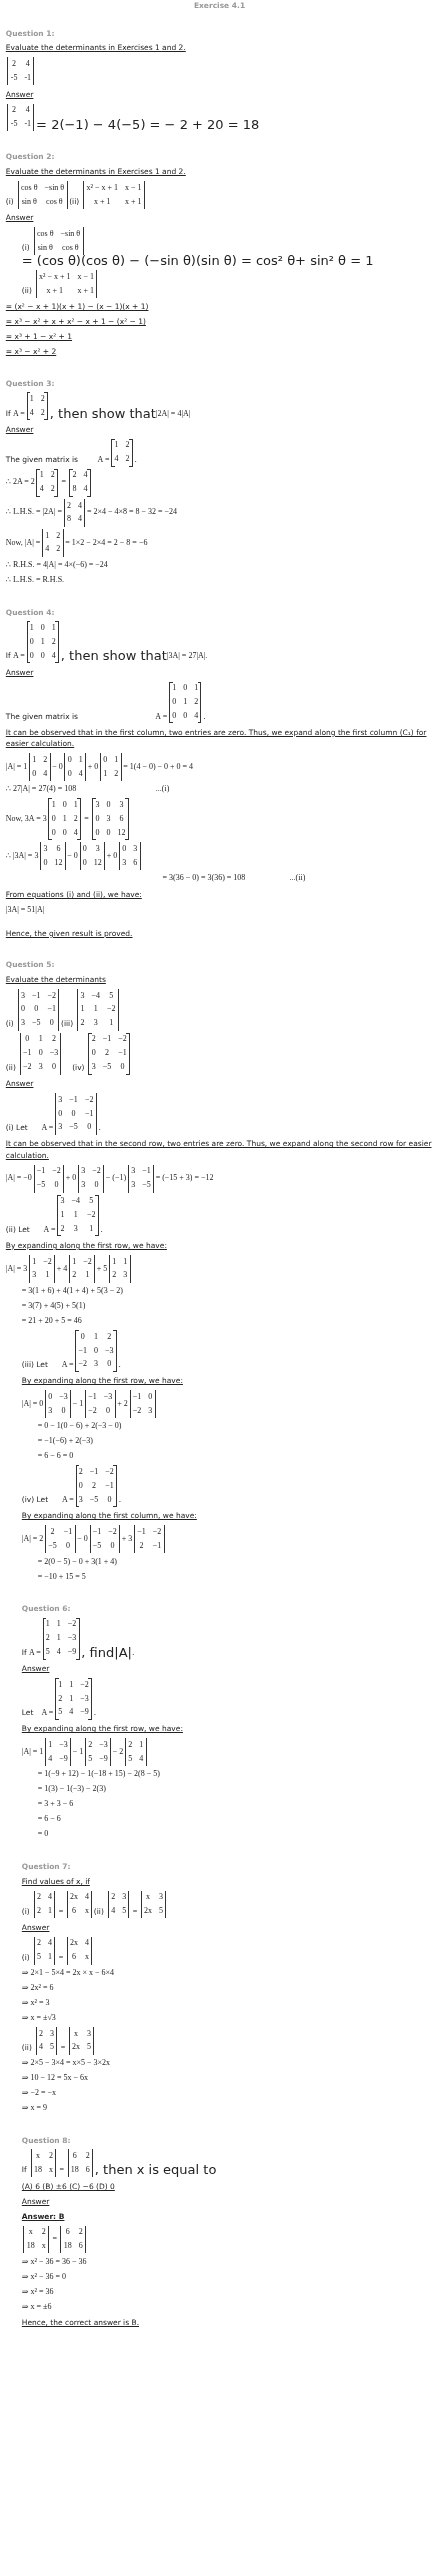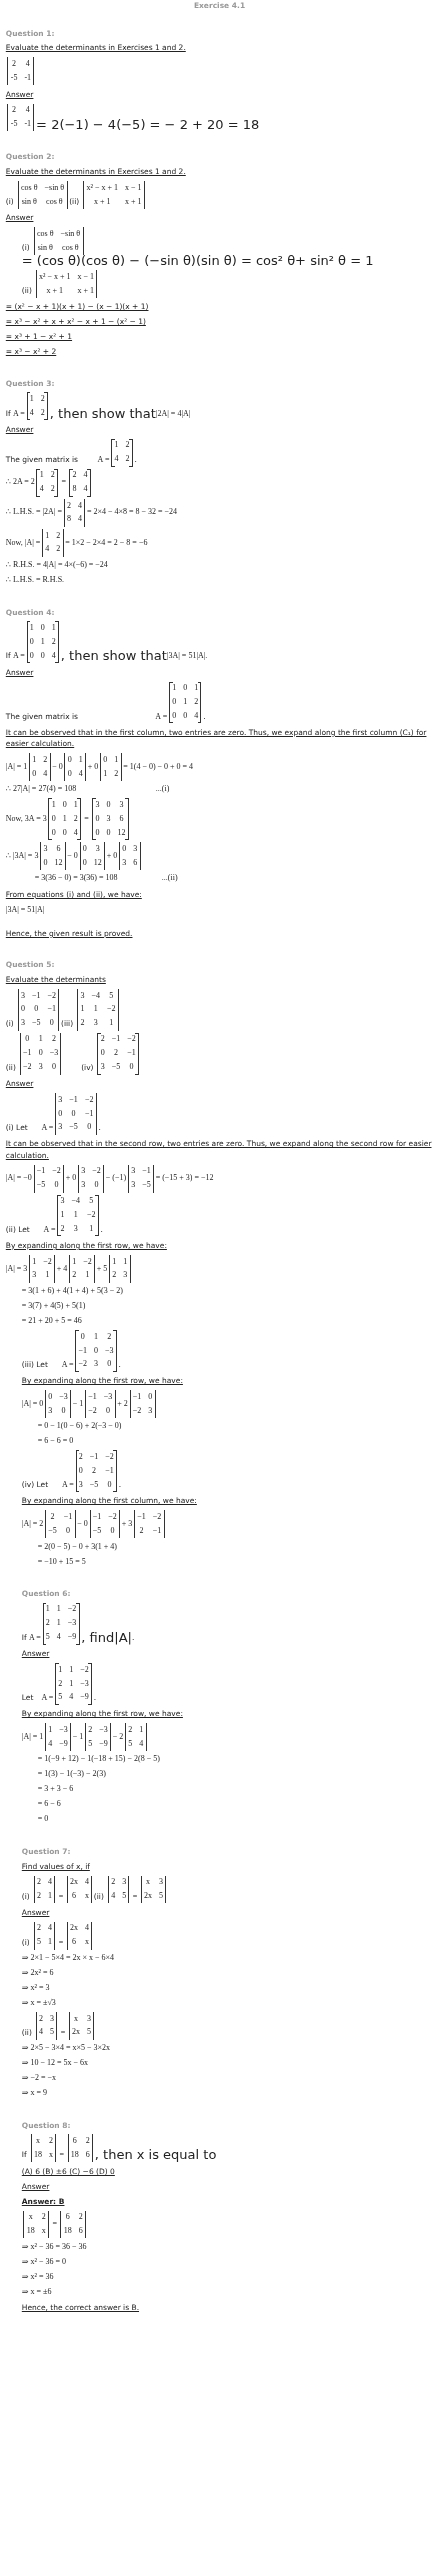--- a/index.html
+++ b/index.html
@@ -7,21 +7,21 @@
   .page { padding: 0 5.8px 23px 5.8px; position: relative; }
   .title { text-align: center; font-weight: bold; color: #999; font-size: 7.5px; padding-top: 1.2px; height: 23px; }
   .q-head { font-weight: bold; color: #999; font-size: 7.5px; margin: 21px 0 4.6px 0; }
   .q-head.first { margin-top: 4.6px; }
   .txt { margin: 3.5px 0; line-height: 11.5px; text-decoration: underline; }
   .bold { font-weight: bold; }
   .math { font-family: "Liberation Serif", "DejaVu Serif", serif; font-size: 8px; }
   .line { margin: 2.3px 0; line-height: 12.7px; display: flex; align-items: flex-end; flex-wrap: wrap; }
   .line.c { align-items: center; }
   .ind { padding-left: 16px; }
-  .ind2 { padding-left: 29px; }
+  .ind2 { padding-left: 29px; justify-content: center; }
   .det, .mat { display: inline-grid; column-gap: 7px; row-gap: 1.2px; padding: 0.6px 2.3px; margin: 0 1.7px; font-family: "Liberation Serif", "DejaVu Serif", serif; font-size: 8px; text-align: center; vertical-align: middle; }
   .det { border-left: 0.6px solid #333; border-right: 0.6px solid #333; }
   .mat { border-left: 0.6px solid #333; border-right: 0.6px solid #333; position: relative; }
   .mat::before, .mat::after { content: ""; position: absolute; width: 2.9px; top: 0; bottom: 0; border-top: 0.6px solid #333; border-bottom: 0.6px solid #333; }
   .mat::before { left: 0; }
   .mat::after { right: 0; }
   .c2 { grid-template-columns: repeat(2, auto); }
   .c3 { grid-template-columns: repeat(3, auto); }
   .lbl { font-family: "DejaVu Sans", sans-serif; font-size: 7.5px; margin-right: 2.3px; align-self: flex-end; }
   .eq { padding: 0 1.7px; }
@@ -182,21 +182,21 @@
           <span>0</span>
           <span>1</span>
           <span>0</span>
           <span>1</span>
           <span>2</span>
           <span>0</span>
           <span>0</span>
           <span>4</span>
         </span>
       <span class="inline-eq">, then show that</span>
-      <span class="math">|3A| = 51|A|.</span>
+      <span class="math">|3A| = 27|A|.</span>
     </div>
     <div class="txt">Answer</div>
     <div class="line">
       <span class="lbl">The given matrix is</span>
       <span style="width:75px"></span>
       <span class="math">A =</span>
       <span class="mat c3">
           <span>1</span>
           <span>0</span>
           <span>1</span>
@@ -332,21 +332,21 @@
           <span>0</span>
           <span>1</span>
           <span>2</span>
           <span>−1</span>
           <span>0</span>
           <span>−3</span>
           <span>−2</span>
           <span>3</span>
           <span>0</span>
         </span>
-      <span class="lbl" style="margin-left:18px">(iv)</span>
+      <span class="lbl" style="margin-left:9px">(iv)</span>
       <span class="mat c3">
           <span>2</span>
           <span>−1</span>
           <span>−2</span>
           <span>0</span>
           <span>2</span>
           <span>−1</span>
           <span>3</span>
           <span>−5</span>
           <span>0</span>
@@ -480,20 +480,21 @@
         <span>+ 2</span>
         <span class="det c2">
             <span>−1</span>
             <span>0</span>
             <span>−2</span>
             <span>3</span>
           </span>
       </div>
       <div class="ind">
           <div class="line math">= 0 − 1(0 − 6) + 2(−3 − 0)</div>
+          <div class="line math">= −1(−6) + 2(−3)</div>
           <div class="line math">= 6 − 6 = 0</div>
         </div>
 
       <div class="line">
         <span class="lbl">(iv) Let</span>
         <span style="width:11.5px"></span>
         <span class="math">A =</span>
         <span class="mat c3">
             <span>2</span>
             <span>−1</span>

